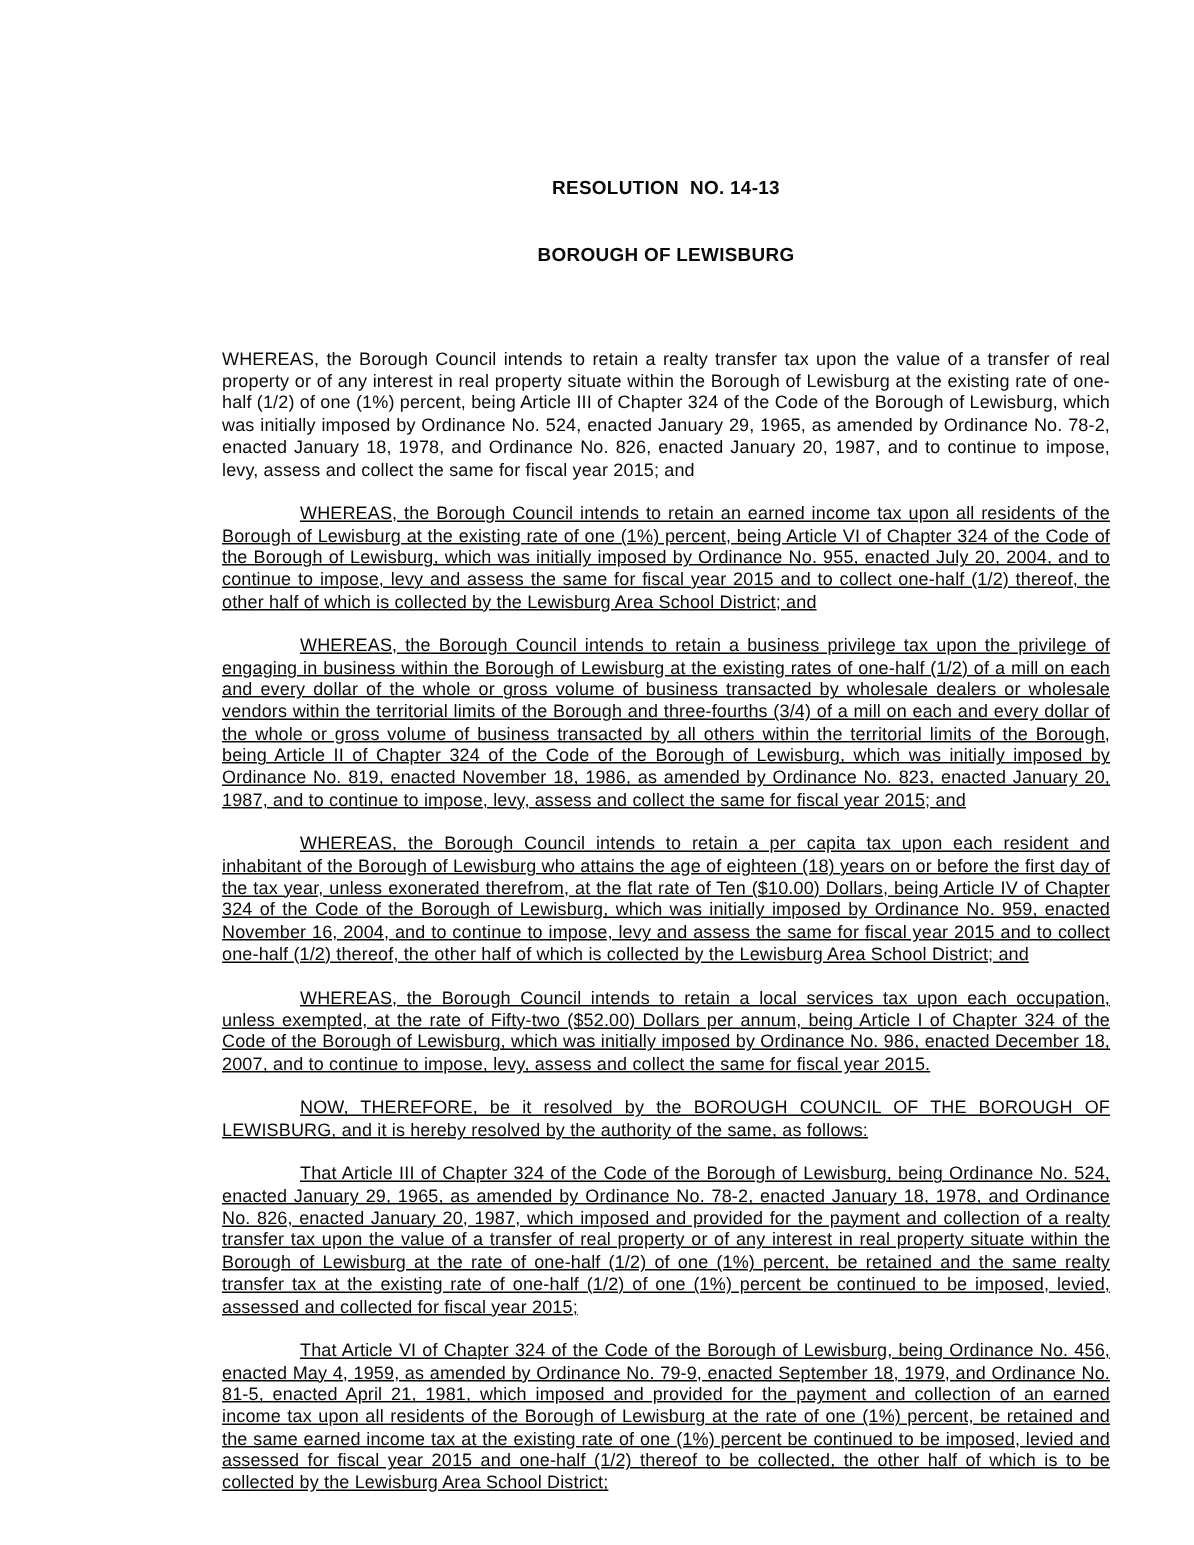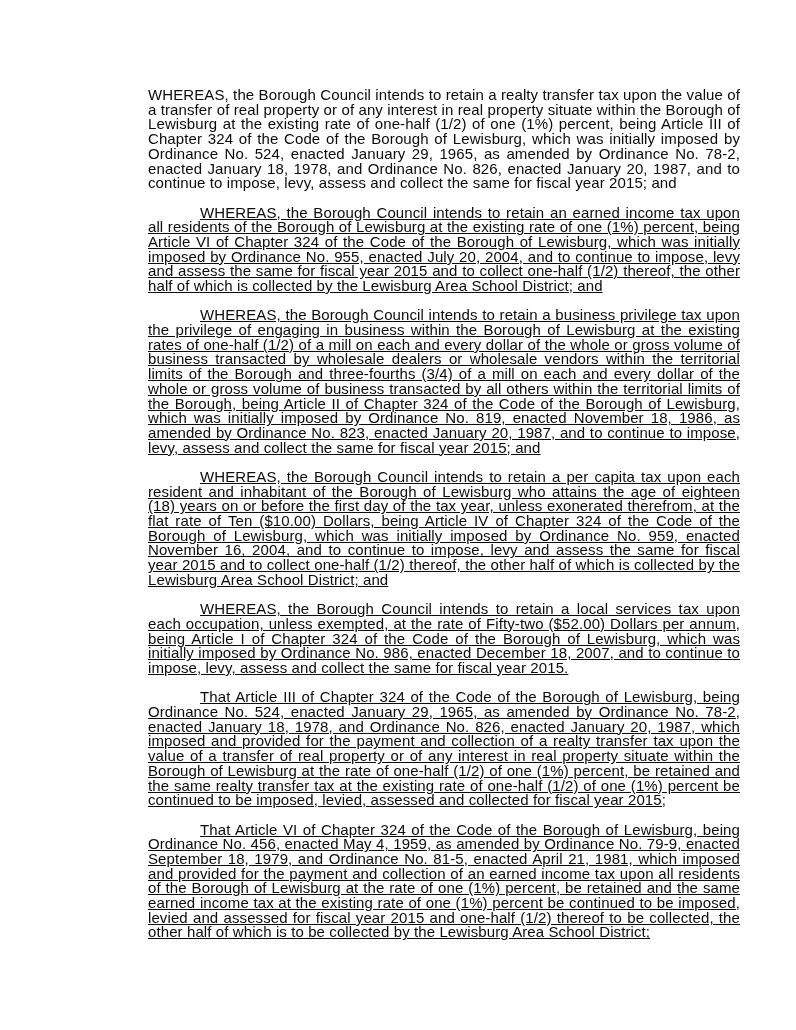--- a/index.html
+++ b/index.html
@@ -27,48 +27,53 @@
     font-weight: bold;
     line-height: 15px;
     letter-spacing: 0.2px;
     white-space: pre-wrap;
     margin-bottom: 24px;
   }
   .doc-title .title-line {
     display: block;
   }
   p.para {
-    font-size: 15px;
+    font-size: 12px;
     line-height: 14.7px;
     text-align: justify;
     margin: 0 0 14.6px 0;
     letter-spacing: 0.1px;
   }
   p.para.indent {
     text-indent: 52px;
     text-decoration: underline;
   }
   p.para:last-child {
     margin-bottom: 0;
   }
 </style>
 </head>
 <body>
 
 <div class="page">
 
+  <div class="doc-title">
+    <span class="title-line">RESOLUTION  NO. 14-13</span>
+    <span class="title-line">BOROUGH OF LEWISBURG</span>
+  </div>
 
   <p class="para">WHEREAS, the Borough Council intends to retain a realty transfer tax upon the value of a transfer of real property or of any interest in real property situate within the Borough of Lewisburg at the existing rate of one-half (1/2) of one (1%) percent, being Article III of Chapter 324 of the Code of the Borough of Lewisburg, which was initially imposed by Ordinance No. 524, enacted January 29, 1965, as amended by Ordinance No. 78-2, enacted January 18, 1978, and Ordinance No. 826, enacted January 20, 1987, and to continue to impose, levy, assess and collect the same for fiscal year 2015; and</p>
 
   <p class="para indent">WHEREAS, the Borough Council intends to retain an earned income tax upon all residents of the Borough of Lewisburg at the existing rate of one (1%) percent, being Article VI of Chapter 324 of the Code of the Borough of Lewisburg, which was initially imposed by Ordinance No. 955, enacted July 20, 2004, and to continue to impose, levy and assess the same for fiscal year 2015 and to collect one-half (1/2) thereof, the other half of which is collected by the Lewisburg Area School District; and</p>
 
   <p class="para indent">WHEREAS, the Borough Council intends to retain a business privilege tax upon the privilege of engaging in business within the Borough of Lewisburg at the existing rates of one-half (1/2) of a mill on each and every dollar of the whole or gross volume of business transacted by wholesale dealers or wholesale vendors within the territorial limits of the Borough and three-fourths (3/4) of a mill on each and every dollar of the whole or gross volume of business transacted by all others within the territorial limits of the Borough, being Article II of Chapter 324 of the Code of the Borough of Lewisburg, which was initially imposed by Ordinance No. 819, enacted November 18, 1986, as amended by Ordinance No. 823, enacted January 20, 1987, and to continue to impose, levy, assess and collect the same for fiscal year 2015; and</p>
 
   <p class="para indent">WHEREAS, the Borough Council intends to retain a per capita tax upon each resident and inhabitant of the Borough of Lewisburg who attains the age of eighteen (18) years on or before the first day of the tax year, unless exonerated therefrom, at the flat rate of Ten ($10.00) Dollars, being Article IV of Chapter 324 of the Code of the Borough of Lewisburg, which was initially imposed by Ordinance No. 959, enacted November 16, 2004, and to continue to impose, levy and assess the same for fiscal year 2015 and to collect one-half (1/2) thereof, the other half of which is collected by the Lewisburg Area School District; and</p>
 
   <p class="para indent">WHEREAS, the Borough Council intends to retain a local services tax upon each occupation, unless exempted, at the rate of Fifty-two ($52.00) Dollars per annum, being Article I of Chapter 324 of the Code of the Borough of Lewisburg, which was initially imposed by Ordinance No. 986, enacted December 18, 2007, and to continue to impose, levy, assess and collect the same for fiscal year 2015.</p>
 
+  <p class="para indent">NOW, THEREFORE, be it resolved by the BOROUGH COUNCIL OF THE BOROUGH OF LEWISBURG, and it is hereby resolved by the authority of the same, as follows:</p>
 
   <p class="para indent">That Article III of Chapter 324 of the Code of the Borough of Lewisburg, being Ordinance No. 524, enacted January 29, 1965, as amended by Ordinance No. 78-2, enacted January 18, 1978, and Ordinance No. 826, enacted January 20, 1987, which imposed and provided for the payment and collection of a realty transfer tax upon the value of a transfer of real property or of any interest in real property situate within the Borough of Lewisburg at the rate of one-half (1/2) of one (1%) percent, be retained and the same realty transfer tax at the existing rate of one-half (1/2) of one (1%) percent be continued to be imposed, levied, assessed and collected for fiscal year 2015;</p>
 
   <p class="para indent">That Article VI of Chapter 324 of the Code of the Borough of Lewisburg, being Ordinance No. 456, enacted May 4, 1959, as amended by Ordinance No. 79-9, enacted September 18, 1979, and Ordinance No. 81-5, enacted April 21, 1981, which imposed and provided for the payment and collection of an earned income tax upon all residents of the Borough of Lewisburg at the rate of one (1%) percent, be retained and the same earned income tax at the existing rate of one (1%) percent be continued to be imposed, levied and assessed for fiscal year 2015 and one-half (1/2) thereof to be collected, the other half of which is to be collected by the Lewisburg Area School District;</p>
 
 </div>
 
 </body></html>

